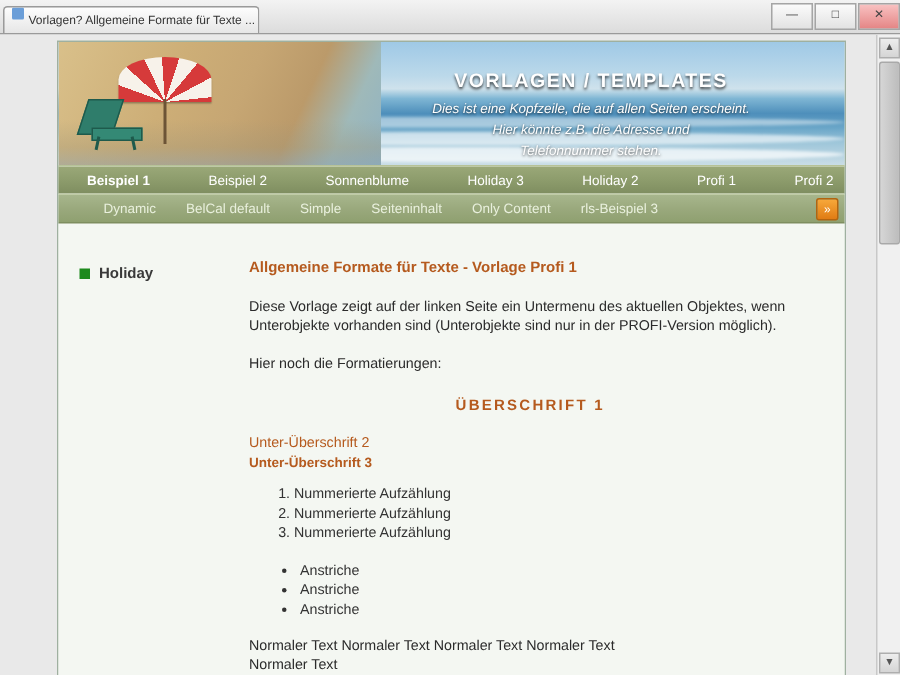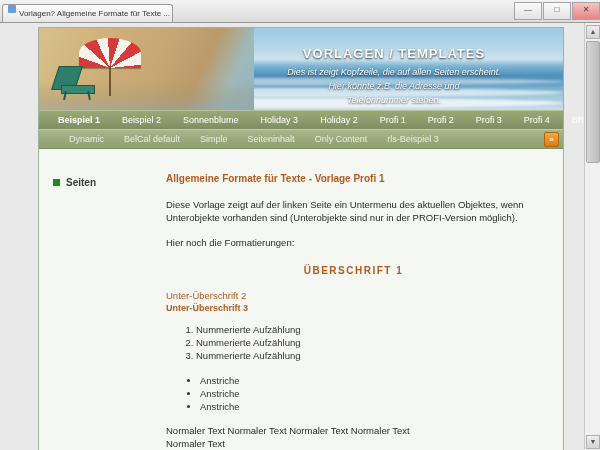--- a/index.html
+++ b/index.html
@@ -202,21 +202,21 @@
   }
 
   
   .navbar {
     height: 18px;
     background: linear-gradient(to bottom, #9aa878, #8d9c6c 50%, #7f8e60);
     border-top: 1px solid #b6c297;
     display: flex;
     align-items: center;
     padding-left: 8px;
-    gap: 0;
+    gap: 17px;
   }
   .navbar .nav-item {
     color: #fff;
     font-size: 9px;
     padding: 0 11px;
     line-height: 18px;
     white-space: nowrap;
   }
   .navbar .nav-item.active {
     color: #ffffff;
@@ -395,21 +395,21 @@
         <div class="pole"></div>
       </div>
       <div class="chair">
         <div class="back"></div>
         <div class="seat"></div>
         <div class="leg1"></div>
         <div class="leg2"></div>
       </div>
       <div class="banner-text">
         <div class="banner-title">VORLAGEN / TEMPLATES</div>
-        <div class="banner-sub">Dies ist zeigt Kopfzeile, die auf allen Seiten erscheint.</div>
+        <div class="banner-sub">Dies ist eine Kopfzeile, die auf allen Seiten erscheint.</div>
         <div class="banner-sub" style="margin-top:1px">Hier könnte z.B. die Adresse und</div>
         <div class="banner-sub" style="margin-top:1px">Telefonnummer stehen.</div>
       </div>
     </div>
 
     <div class="navbar">
       <div class="nav-item active">Beispiel 1</div>
       <div class="nav-item">Beispiel 2</div>
       <div class="nav-item">Sonnenblume</div>
       <div class="nav-item">Holiday 3</div>
@@ -429,21 +429,21 @@
       <div class="nav-item">Only Content</div>
       <div class="nav-item">rls-Beispiel 3</div>
       <div class="rss-badge">»</div>
     </div>
 
     <div class="content-wrap">
 
       <div class="sidebar">
         <div class="side-item">
           <span class="side-bullet"></span>
-          <span>Seiten</span>
+          <span>Holiday</span>
         </div>
       </div>
 
       <div class="main">
         <div class="h-main">Allgemeine Formate für Texte - Vorlage Profi 1</div>
         <p class="para">Diese Vorlage zeigt auf der linken Seite ein Untermenu des aktuellen Objektes, wenn Unterobjekte vorhanden sind (Unterobjekte sind nur in der PROFI-Version möglich).</p>
         <p class="para">Hier noch die Formatierungen:</p>
 
         <div class="h1-center">ÜBERSCHRIFT 1</div>
         <div class="h2">Unter-Überschrift 2</div>

